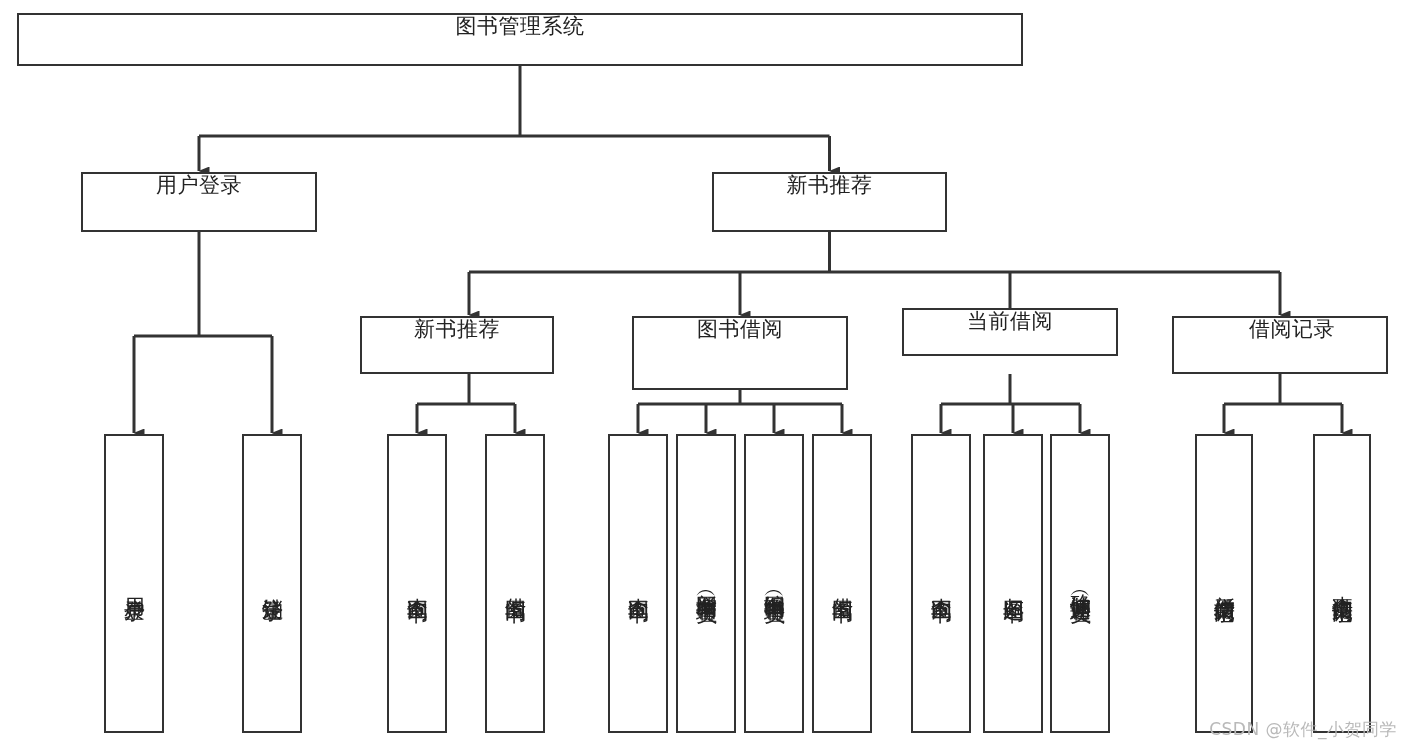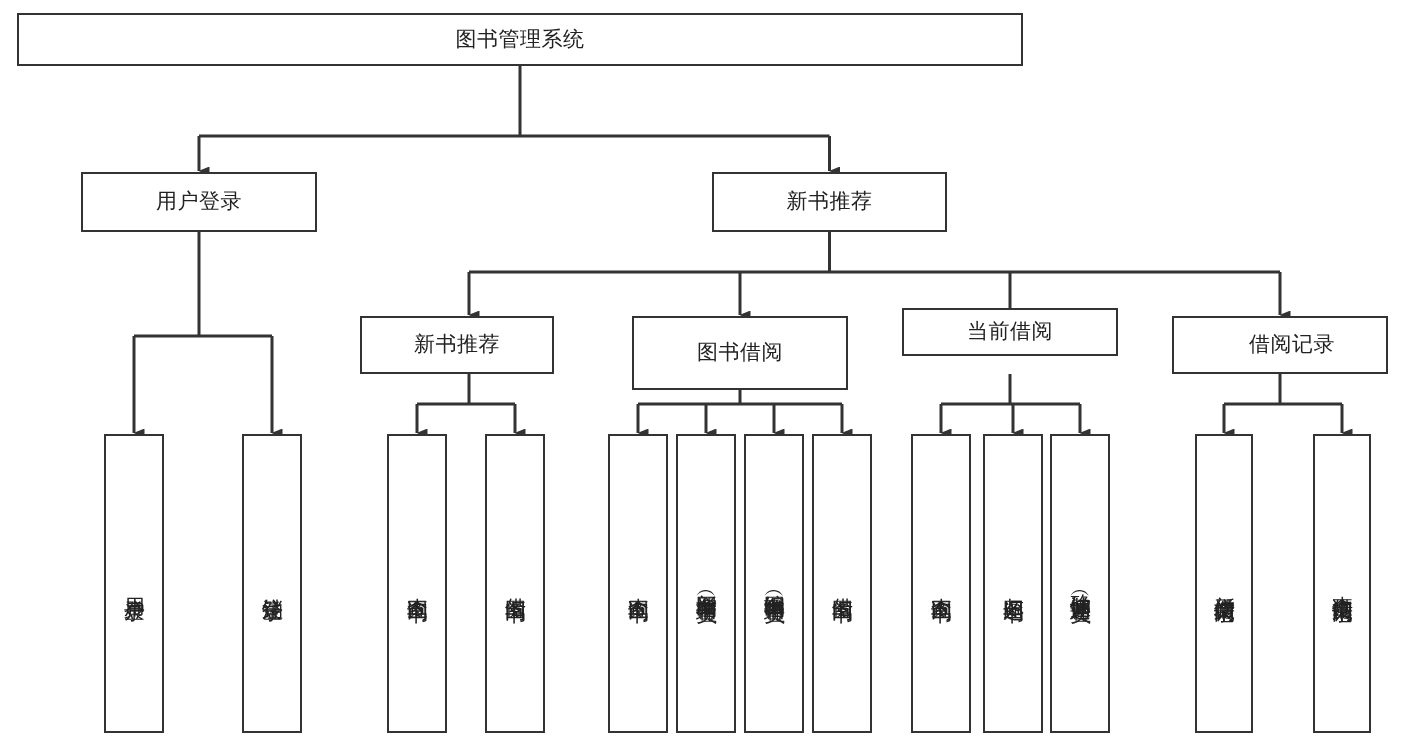--- a/index.html
+++ b/index.html
@@ -24,21 +24,20 @@
     width: 1405px;
     height: 747px;
     pointer-events: none;
   }
   .node {
     position: absolute;
     box-sizing: border-box;
     background: #ffffff;
     border: 2px solid #333333;
     display: flex;
-    align-items: center;
     justify-content: center;
     color: #222222;
   }
   .node.horiz .label {
     font-size: 21px;
     line-height: 1.1;
     letter-spacing: 0.5px;
     white-space: nowrap;
   }
   .node.vert {
@@ -167,13 +166,14 @@
         <span class="label">确认归还（管理员）</span>
       </div>
       <div class="node vert" style="left: 1195px; top: 434px; width: 58px; height: 299px;">
         <span class="label">新增借阅记录</span>
       </div>
       <div class="node vert" style="left: 1313px; top: 434px; width: 58px; height: 299px;">
         <span class="label">查询借阅记录</span>
       </div>
     </div>
 
+  <div class="watermark">CSDN @软件_小贺同学</div>
 </div>
 
 </body></html>

